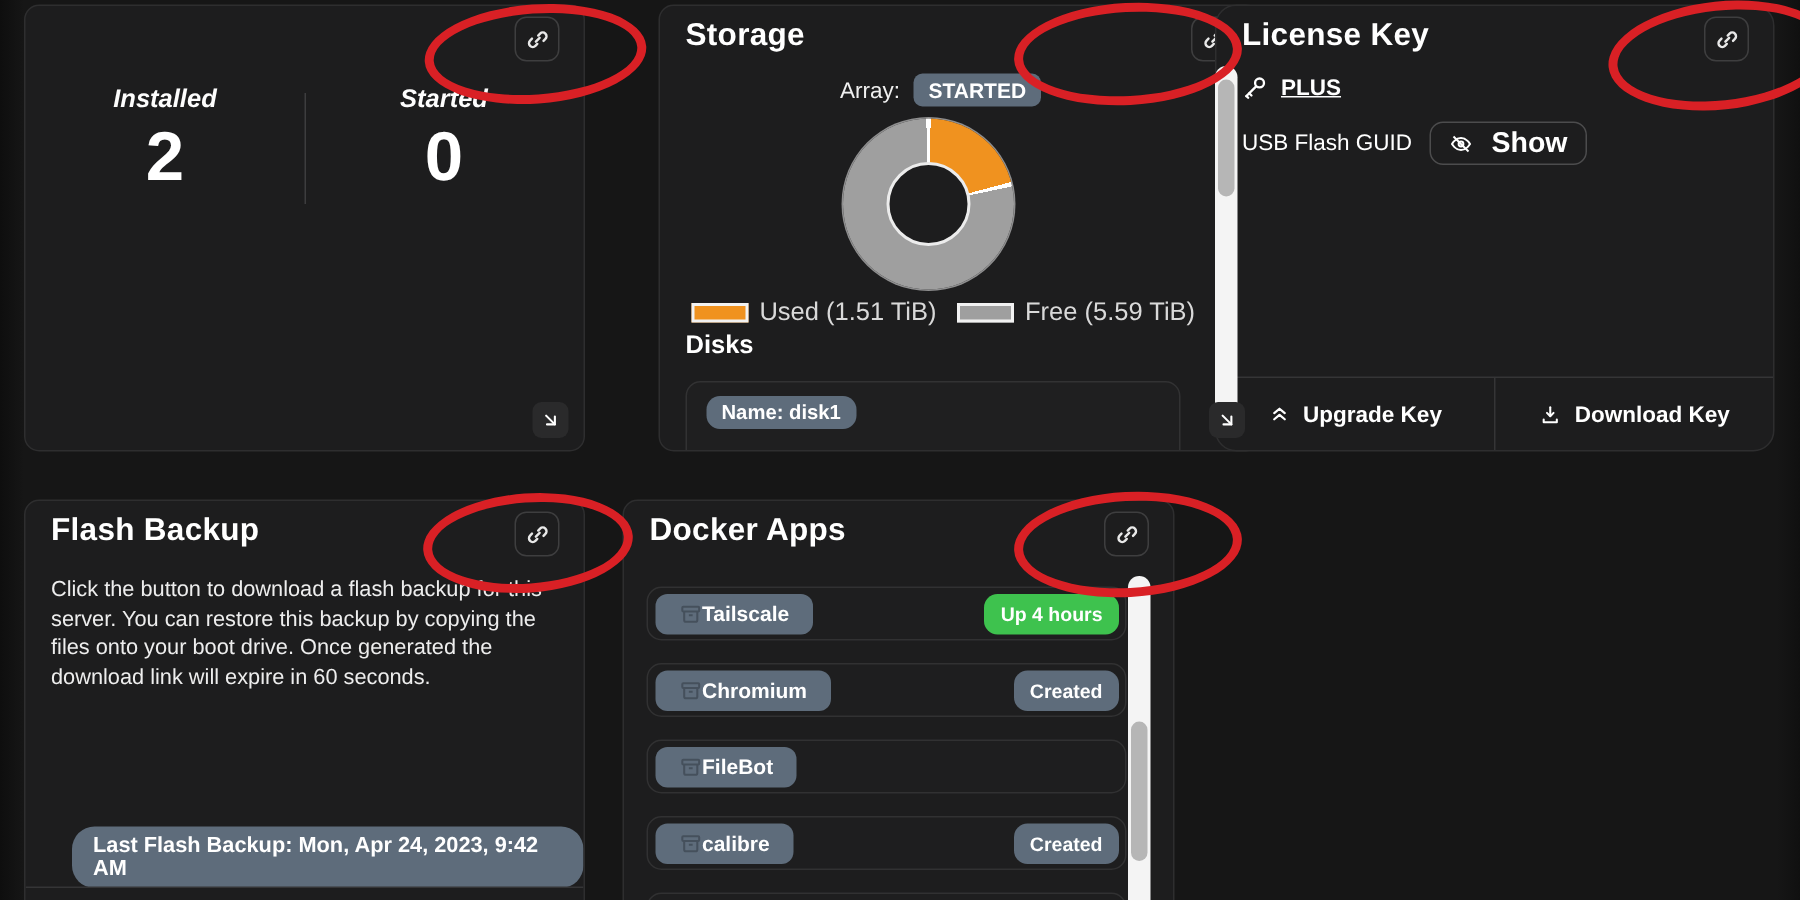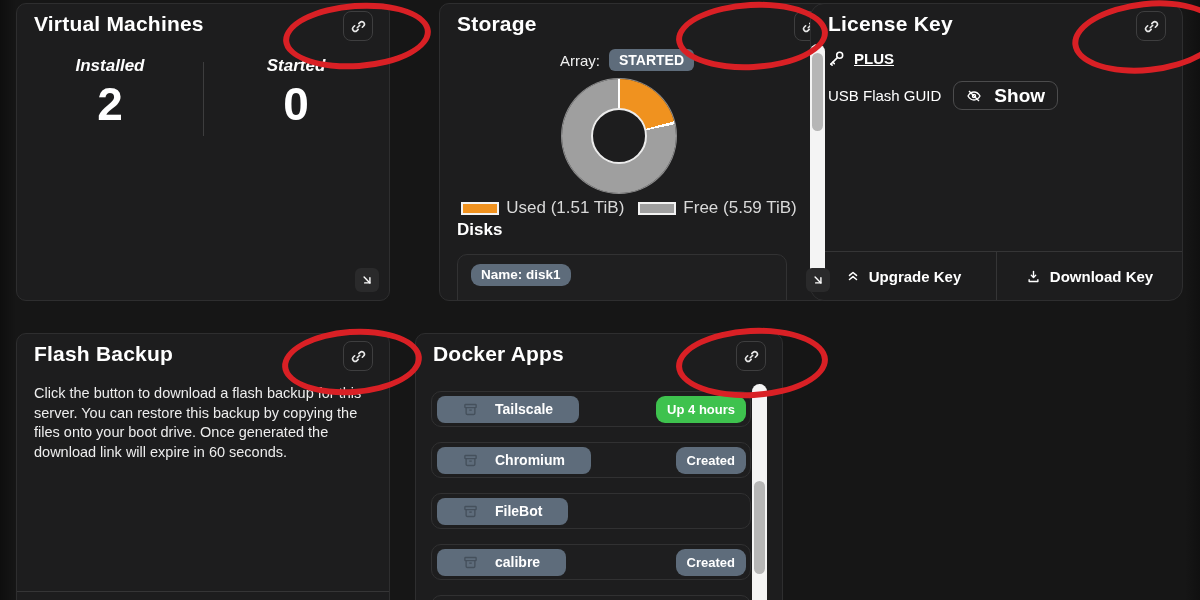--- a/index.html
+++ b/index.html
@@ -137,21 +137,21 @@
   
   .docker-list {
     position:absolute; left:15px; top:57px; width:320px;
     display:flex; flex-direction:column; gap:15px;
   }
   .app-row {
     height:36px; background:#1e1e1f; border:1px solid #313132; border-radius:10px;
     display:flex; align-items:center; justify-content:space-between; padding:0 4px 0 5px;
   }
   .app-badge {
-    display:flex; align-items:center; gap:17px; height:27px; padding:0 26px;
+    display:flex; align-items:center; gap:0; height:27px; padding:0 16px;
     background:#5e6c7b; border-radius:8px; font-size:14px; font-weight:700; color:#fff;
   }
   .status-badge {
     display:flex; align-items:center; height:27px; padding:0 11px;
     border-radius:9px; font-size:13px; font-weight:700; color:#fff;
   }
   .status-running { background:#3ec24e; }
   .status-neutral { background:#5e6c7b; }
   .status-error   { background:#e8494d; }
 
@@ -167,21 +167,20 @@
   #annot-docker  { left:676px;  top:328px; width:152px; height:70px; transform:rotate(-3deg); }
 
   svg { display:block; }
 </style>
 </head>
 <body>
 
 <div id="page">
 
   <section class="card" id="card-vm">
-    <h2 class="card-title">Virtual Machines</h2>
     <button class="link-btn">
       <span>
         <svg width="15" height="15" viewBox="0 0 24 24" fill="none" stroke="#e8e8e8" stroke-width="2.6" stroke-linecap="round">
           <path d="M10 14 L14 10"></path>
             <path d="M12.5 7.5l2-2a4 4 0 0 1 5.66 5.66l-2 2"></path>
             <path d="M11.5 16.5l-2 2a4 4 0 0 1-5.66-5.66l2-2"></path>
         </svg>
       </span>
     </button>
     <div class="vm-stats">
@@ -322,20 +321,21 @@
     <button class="link-btn">
       <span>
         <svg width="15" height="15" viewBox="0 0 24 24" fill="none" stroke="#e8e8e8" stroke-width="2.6" stroke-linecap="round">
           <path d="M10 14 L14 10"></path>
             <path d="M12.5 7.5l2-2a4 4 0 0 1 5.66 5.66l-2 2"></path>
             <path d="M11.5 16.5l-2 2a4 4 0 0 1-5.66-5.66l2-2"></path>
         </svg>
       </span>
     </button>
     <p class="flash-desc">Click the button to download a flash backup for this server. You can restore this backup by copying the files onto your boot drive. Once generated the download link will expire in 60 seconds.</p>
+    <span class="badge-slate flash-badge">Last Flash Backup: Mon, Apr 24, 2023, 9:42 AM</span>
     <div class="flash-footer-line"></div>
   </section>
 
   <section class="card" id="card-docker">
     <h2 class="card-title">Docker Apps</h2>
     <button class="link-btn">
       <span>
         <svg width="15" height="15" viewBox="0 0 24 24" fill="none" stroke="#e8e8e8" stroke-width="2.6" stroke-linecap="round">
           <path d="M10 14 L14 10"></path>
             <path d="M12.5 7.5l2-2a4 4 0 0 1 5.66 5.66l-2 2"></path>

